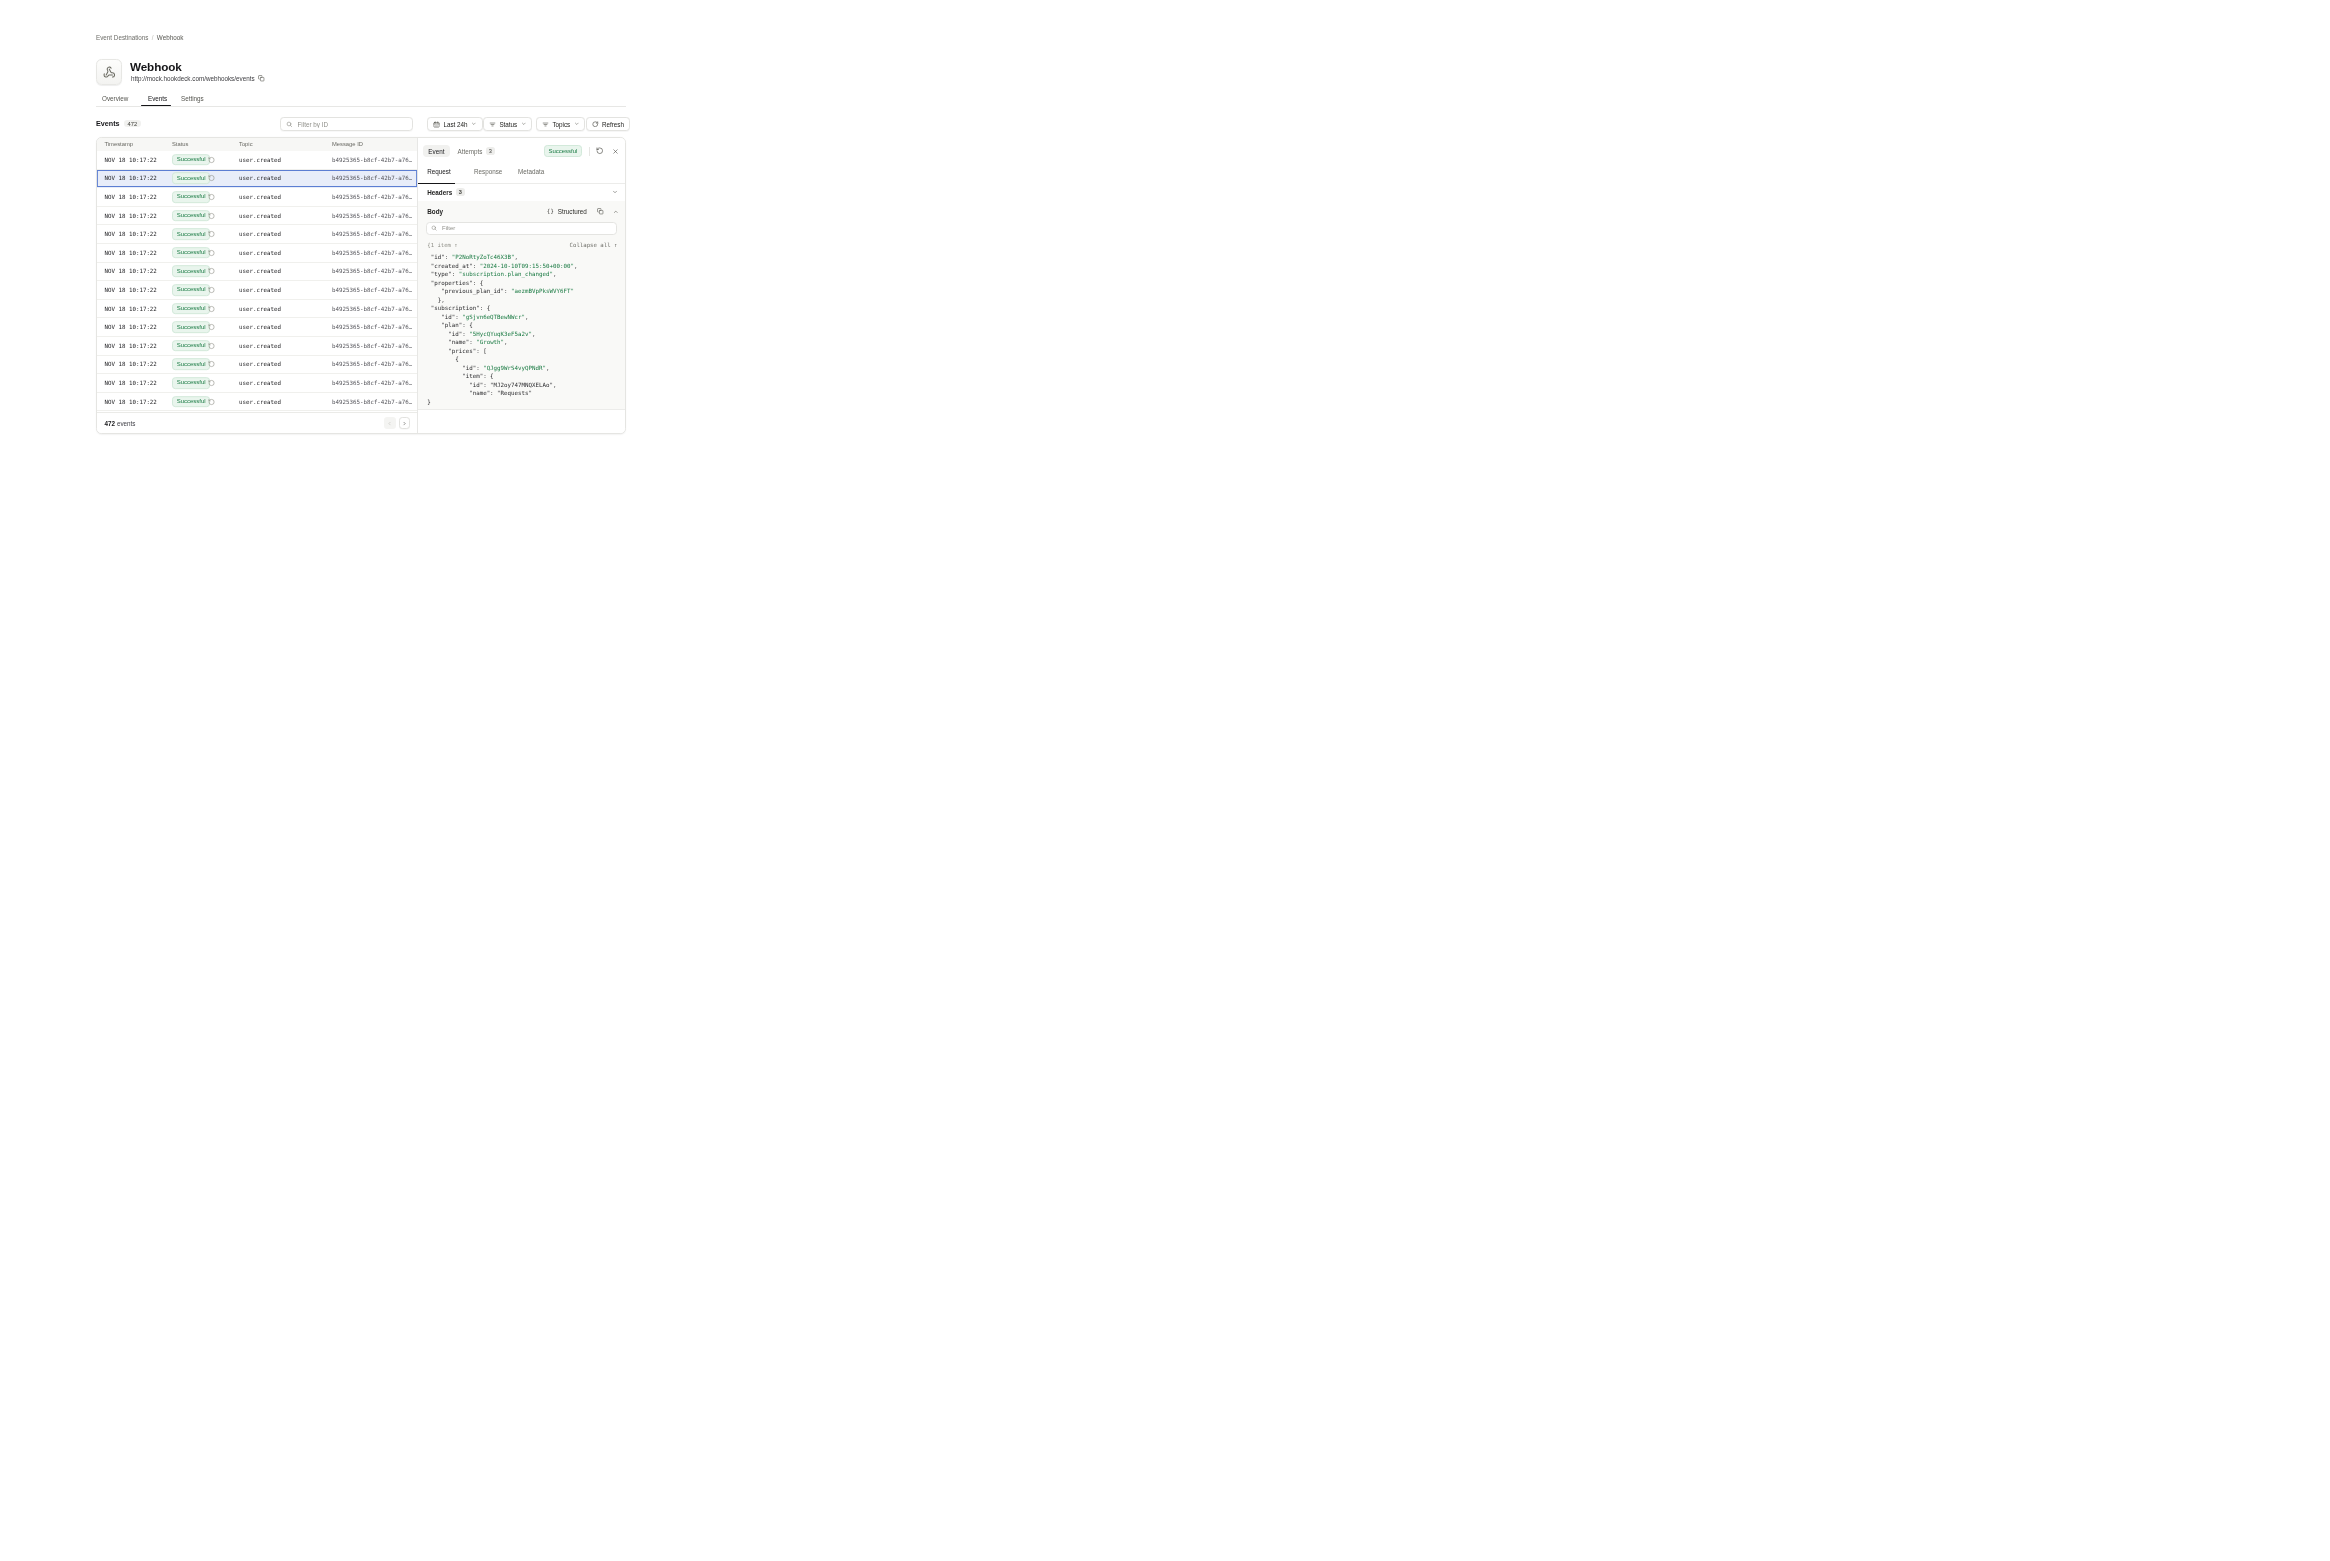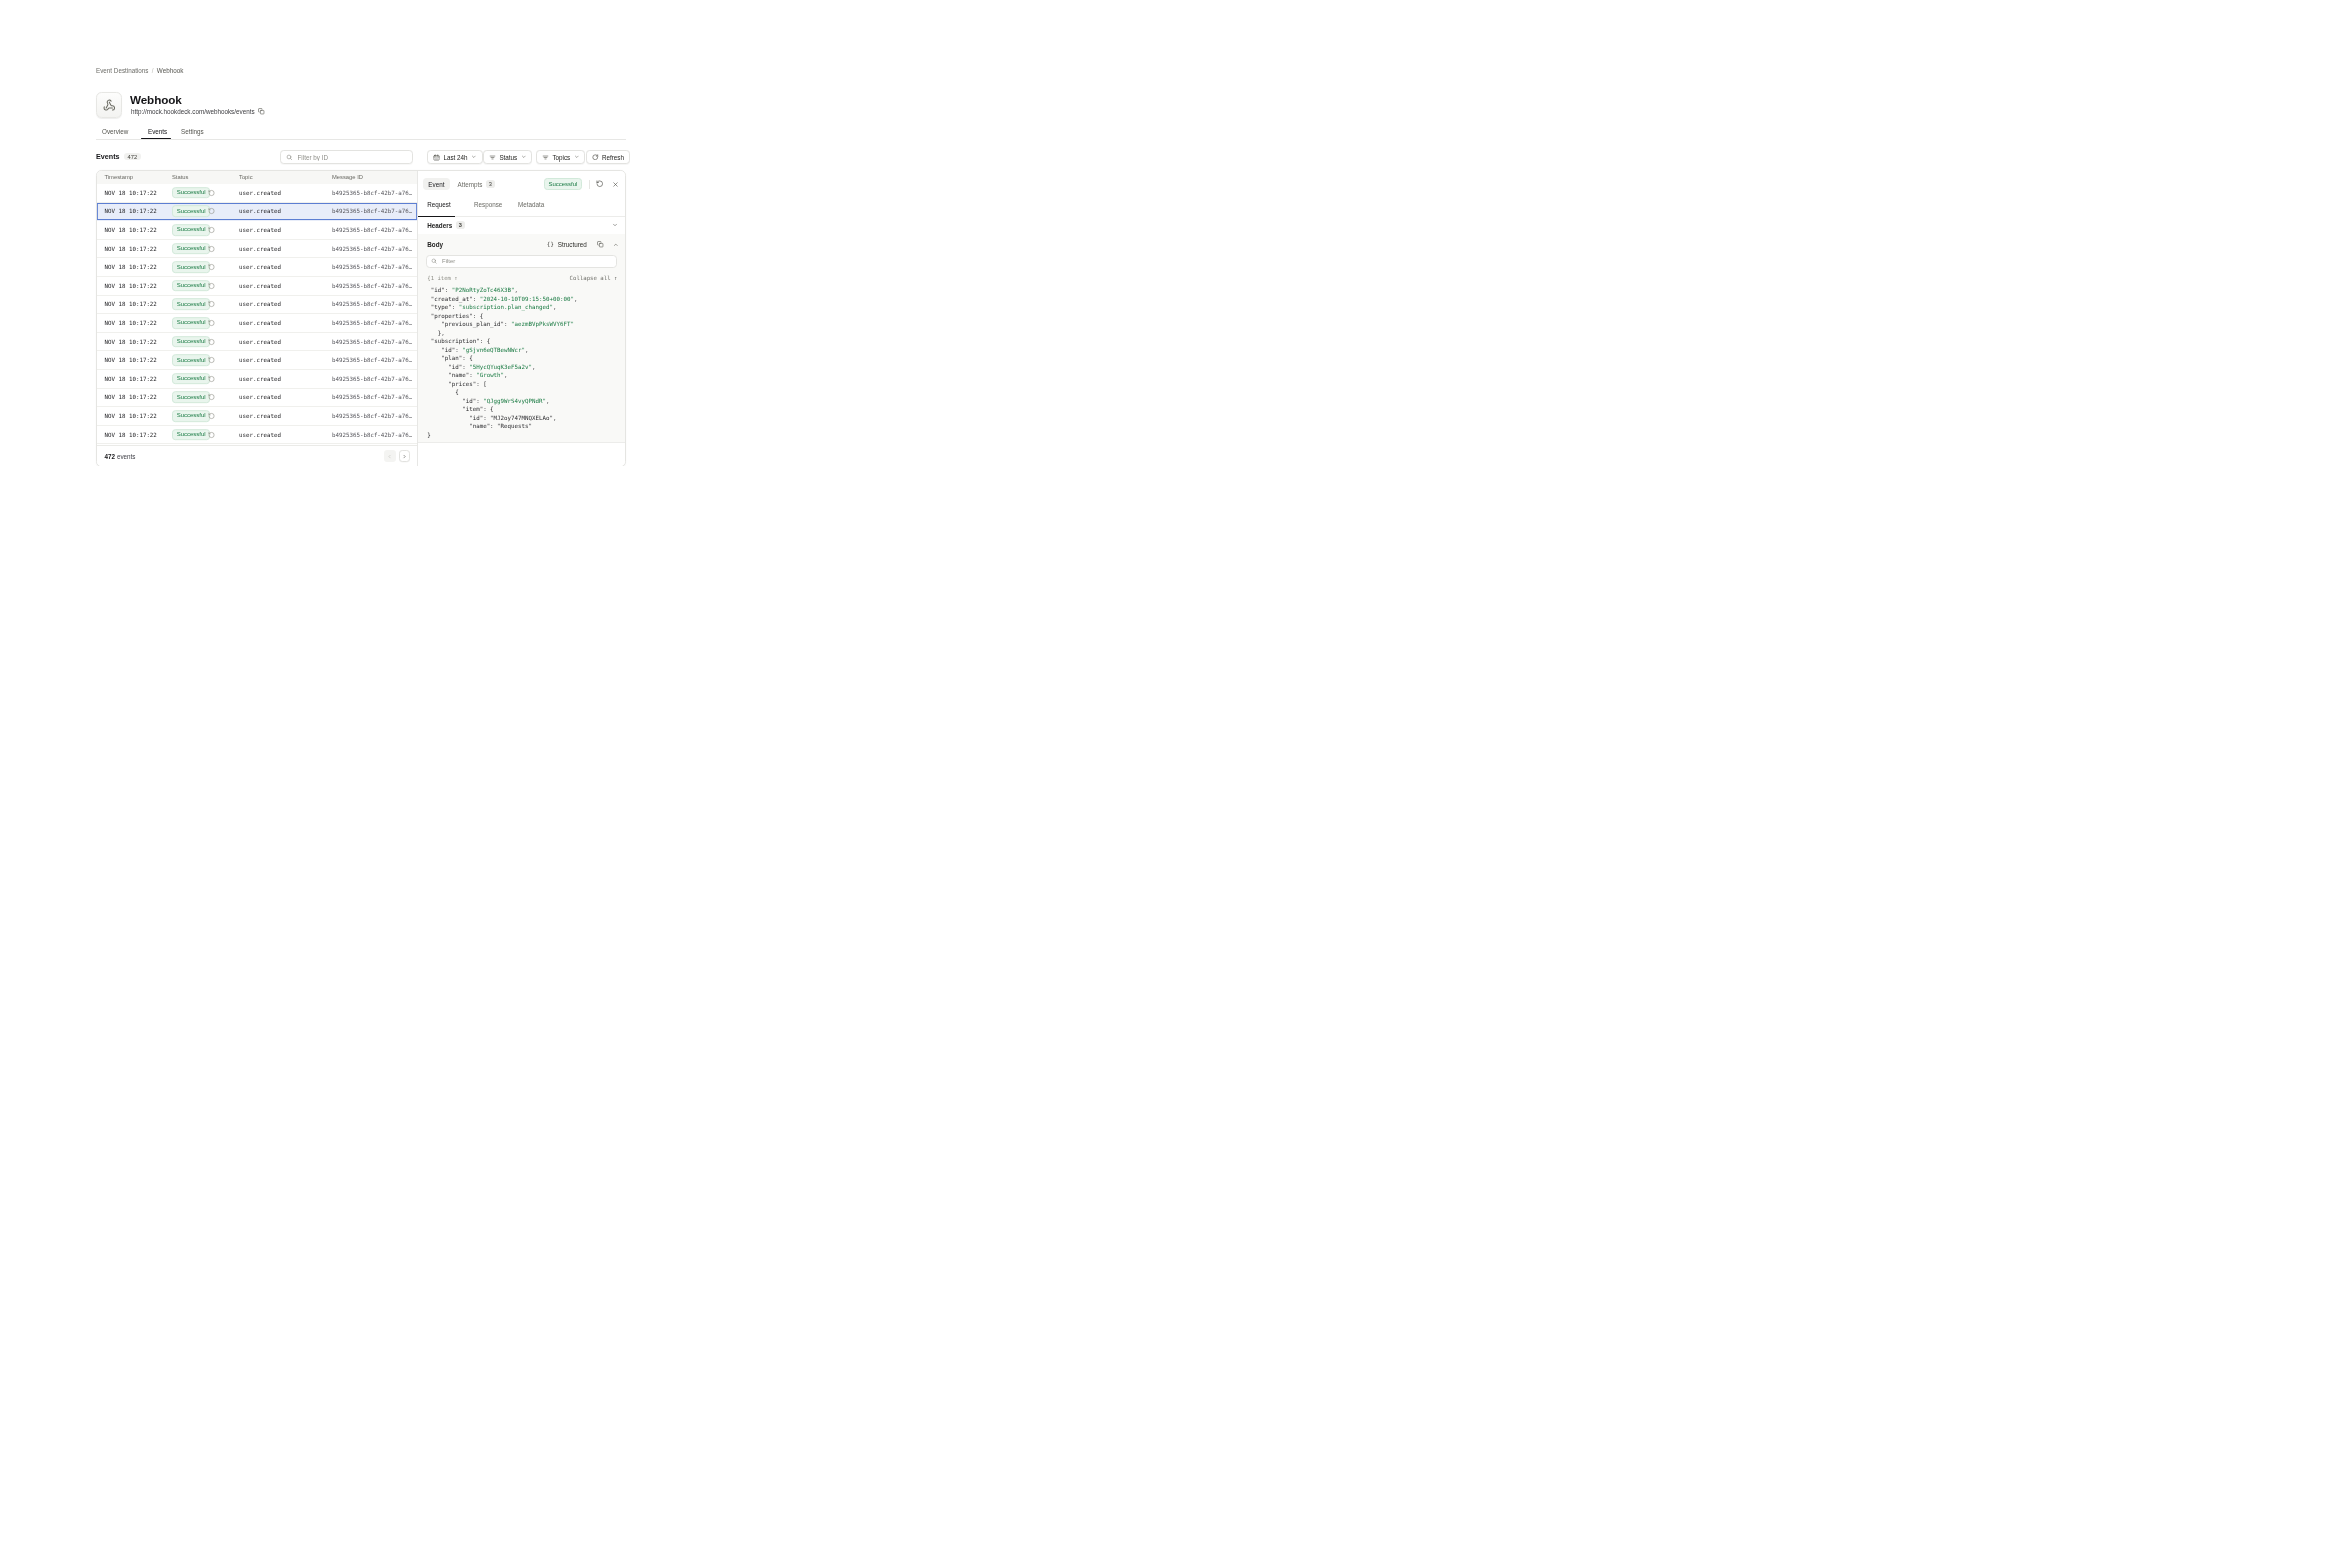--- a/index.html
+++ b/index.html
@@ -1,18 +1,18 @@
 <!DOCTYPE html>
 <html style="font-size:7.5px"><head>
 <meta charset="utf-8">
 <style>
   html,body{margin:0;padding:0;background:#ffffff;}
   .page{position:relative;width:721px;height:466px;background:#fff;
         font-family:"Liberation Sans",sans-serif;color:#1a1a1c;overflow:hidden;}
-  .abs{position:absolute;margin-top:33px;}
+  .abs{position:absolute;}
   svg{display:block;}
   button{font-family:inherit;background:none;border:none;padding:0;margin:0;cursor:pointer;color:inherit;}
   input{font-family:inherit;outline:none;}
   .mono{font-family:"DejaVu Sans Mono","Liberation Mono",monospace;}
 
   
   .breadcrumb{left:96px;top:34px;font-size:6.3px;display:flex;gap:3.3px;align-items:center;}
   .crumb1{color:#6d6d68;}
   .crumb-sep{color:#bcbcb6;}
   .crumb2{color:#55554f;}

